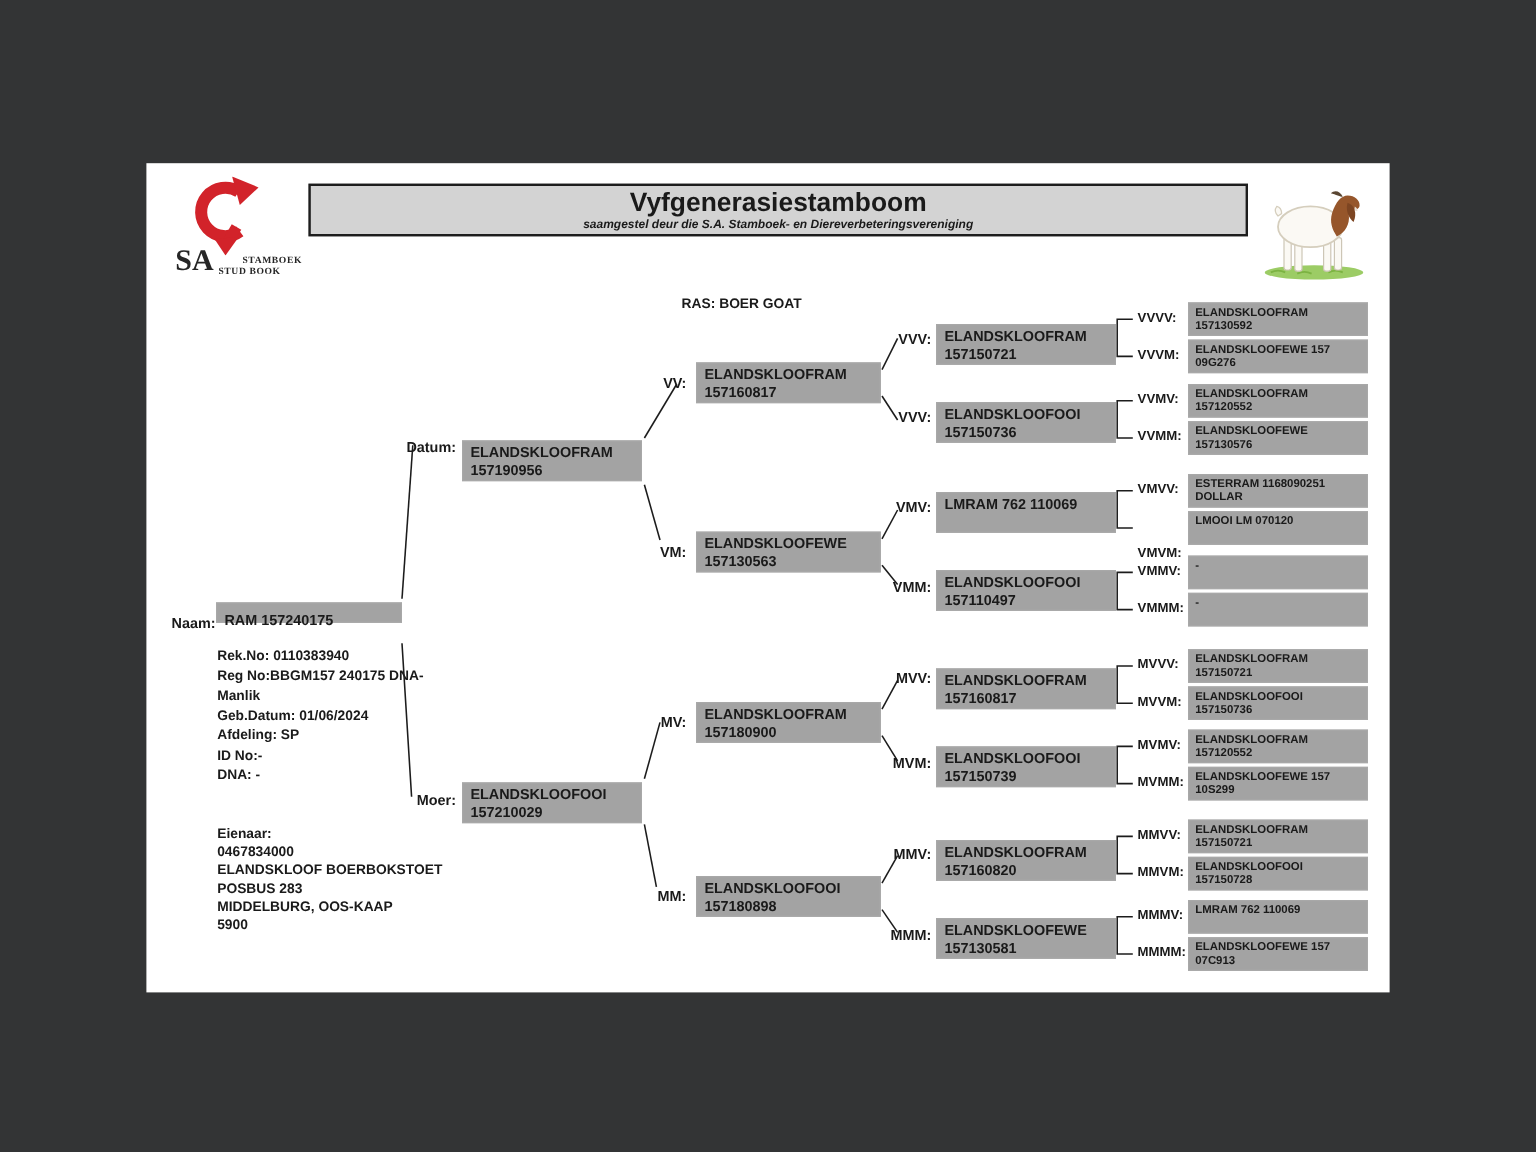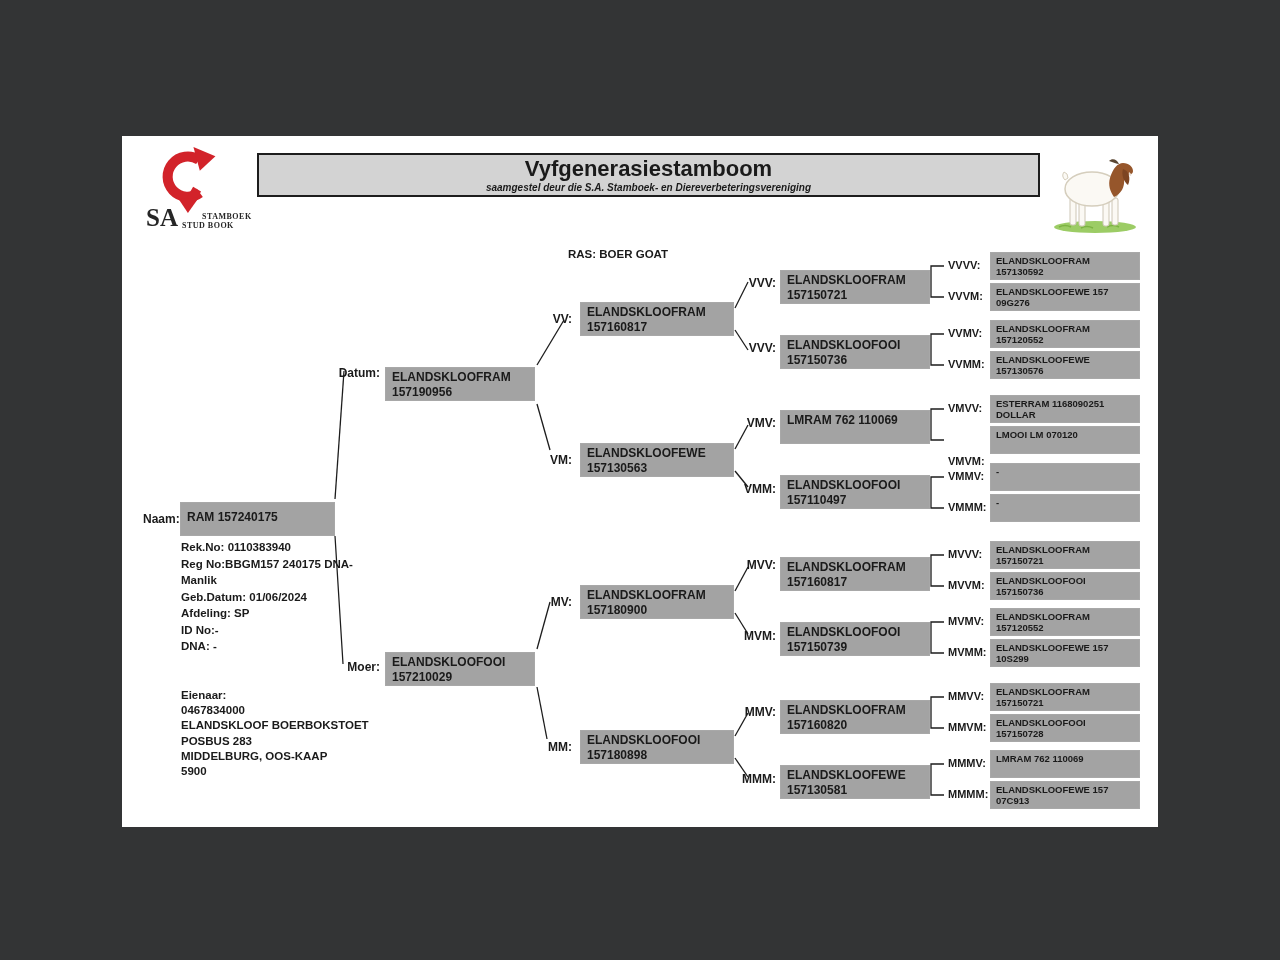--- a/index.html
+++ b/index.html
@@ -126,21 +126,21 @@
       <path d="M822 273 H809 V304 H822"></path>
       <path d="M822 341 H809 V372 H822"></path>
       <path d="M822 419 H809 V450 H822"></path>
       <path d="M822 486 H809 V517 H822"></path>
       <path d="M822 561 H809 V592 H822"></path>
       <path d="M822 628 H809 V659 H822"></path>
     </g>
   </svg>
 
   <div class="plabel" style="left:21px; top:376px;">Naam:</div>
-  <div class="pbox" style="left:58px; top:366px; width:155px; height:34px; padding-top:7px;">
+  <div class="pbox" style="left:58px; top:366px; width:155px; height:17px; padding-top:7px;">
     <div>RAM 157240175</div>
   </div>
 
   <div class="plabel right" style="left:190px; top:230px; width:68px;">Datum:</div>
   <div class="pbox" style="left:263px; top:231px; width:150px; height:34px;">
     <div>ELANDSKLOOFRAM</div>
     <div>157190956</div>
   </div>
   <div class="plabel right" style="left:190px; top:524px; width:68px;">Moer:</div>
   <div class="pbox" style="left:263px; top:516px; width:150px; height:34px;">

